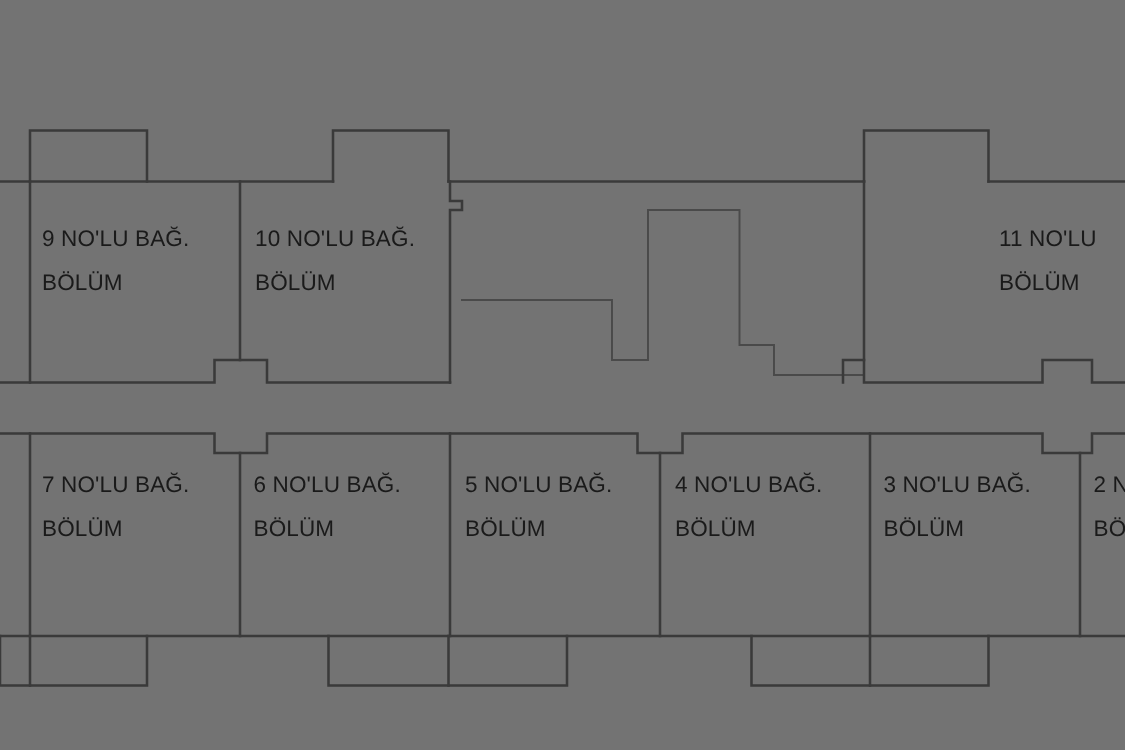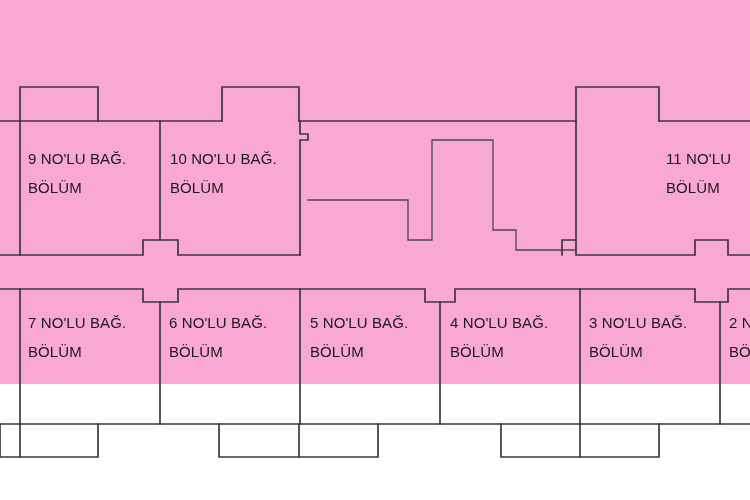--- a/index.html
+++ b/index.html
@@ -10,22 +10,22 @@
   }
   body {
     width: 750px;
     height: 500px;
     overflow: hidden;
     font-family: "Liberation Sans", sans-serif;
   }
   #plan-root {
     position: relative;
     width: 750px;
-    height: 384px;
-    background: #f9a8d4;
+    height: 500px;
+    background: #737373;
   }
   svg.plan-svg {
     display: block;
     width: 750px;
     height: 500px;
   }
   .wall {
     fill: none;
     stroke: #3a3a3a;
     stroke-width: 1.7;

